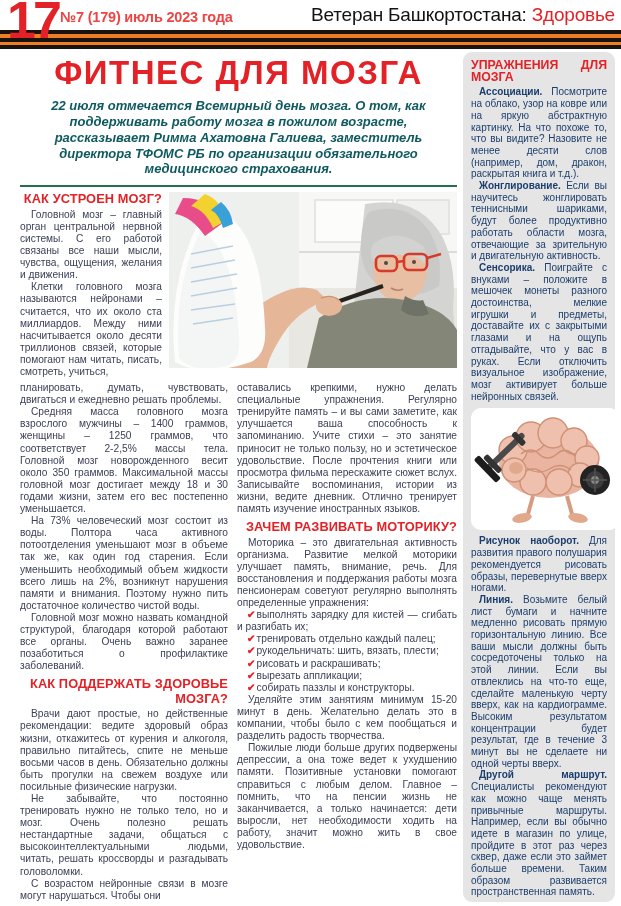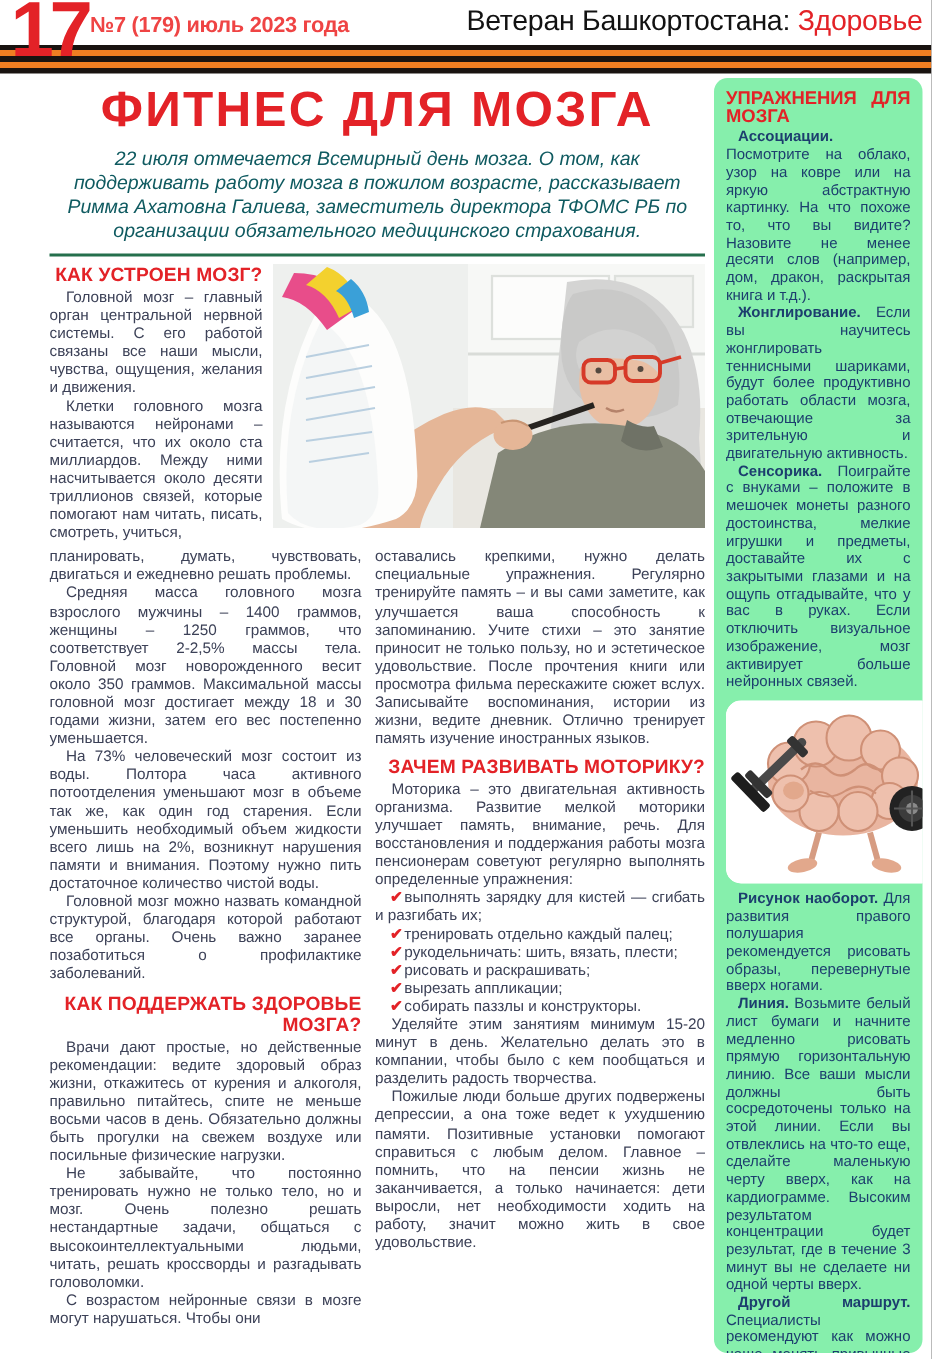--- a/index.html
+++ b/index.html
@@ -28,29 +28,29 @@
   .issue {
     position:absolute; left:60px; top:9px;
     font-size:14.5px; font-weight:700; color:#ef4444; letter-spacing:-0.2px;
   }
   .masthead {
     position:absolute; right:6px; top:4px;
     font-size:19px; font-weight:400; color:#121212; letter-spacing:-0.2px;
   }
   .masthead .accent { color:#e32227; }
   
-  .content { display:flex; padding:2px 6px 0 6px; height:796px;margin-left:27px; }
+  .content { display:flex; padding:2px 6px 0 20px; height:796px; }
   .left { width:437px; flex:none; }
   
   .title {
     text-align:center; color:#e32227; font-weight:700;
     font-size:33px; letter-spacing:1.5px; margin:2px 0 6px;
   }
   .intro {
-    text-align:center; font-style:italic; font-weight:400;
+    text-align:center; font-style:italic; font-weight:700;
     color:#0f5a60; font-size:13px; line-height:1.22; padding:0 8px;
   }
   .rule { height:2px; background:#256f4c; margin:8px 0 5px; }
   
   .bt { font-size:10.2px; line-height:12.1px; color:#3c4157; text-align:justify; }
   .bt p { margin:0; }
   .bt p.ind { text-indent:11px; }
   h3.red {
     color:#e32227; font-size:12.8px; line-height:14.5px;
     font-weight:700; margin:5px 0 2px; text-align:right; letter-spacing:0.1px;
@@ -61,21 +61,21 @@
   .photo-box svg { display:block; width:100%; height:100%; }
   .row2 { display:flex; margin-top:4px; height:560px; overflow:hidden; }
   .colA { width:208px; flex:none; margin-right:9px; }
   .colB { flex:1; }
   
   ul.checks { list-style:none; }
   ul.checks li { text-indent:10px; margin:0; }
   .check { color:#e32227; font-weight:700; margin-right:1px; }
   
   .sidebar {
-    flex:1; margin-left:6px; background:#86efac; border-radius:9px;
+    flex:1; margin-left:6px; background:#e5e5e5; border-radius:9px;
     padding:8px 8px 6px; height:850px; overflow:hidden;
     color:#1c3e6e; font-size:10px; line-height:11.7px; text-align:justify;
   }
   .sb-h { color:#e32227; font-size:12.3px; font-weight:700; margin:0 0 3px; }
   .sidebar p { margin:0; text-indent:8px; }
   .sidebar .lead { font-weight:700; }
   .brain-box {
     width:148px; height:122px; background:#fff; border-radius:10px;
     margin:6px auto 5px; overflow:hidden;
   }

